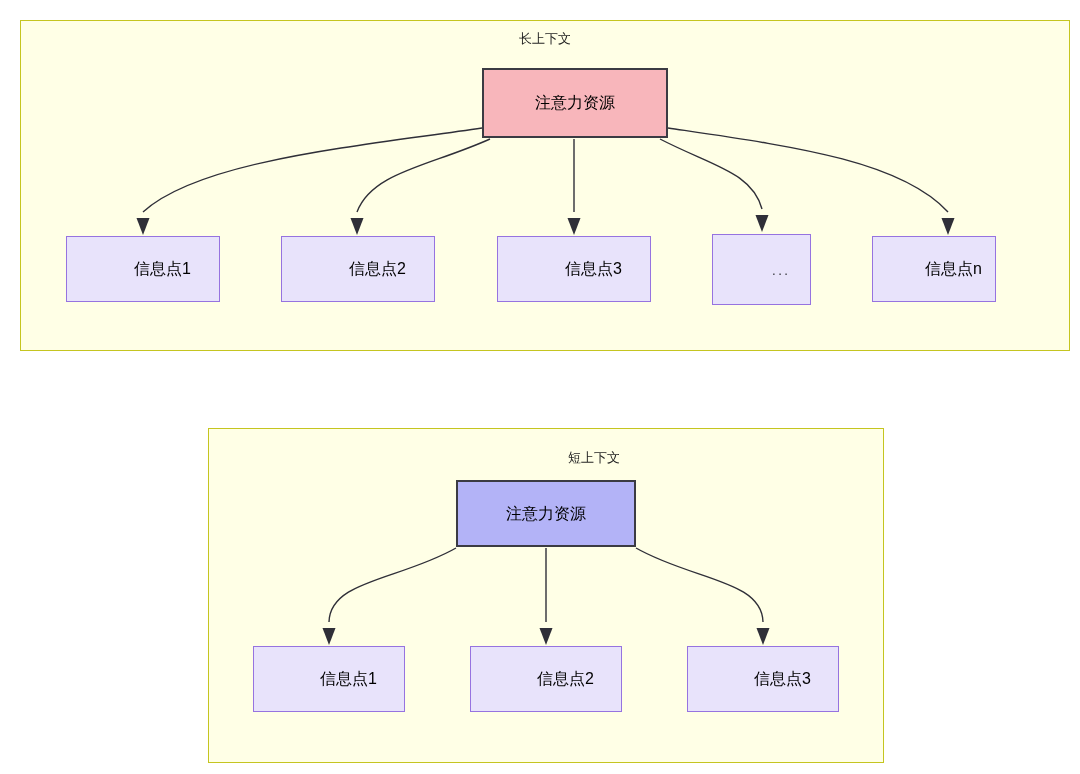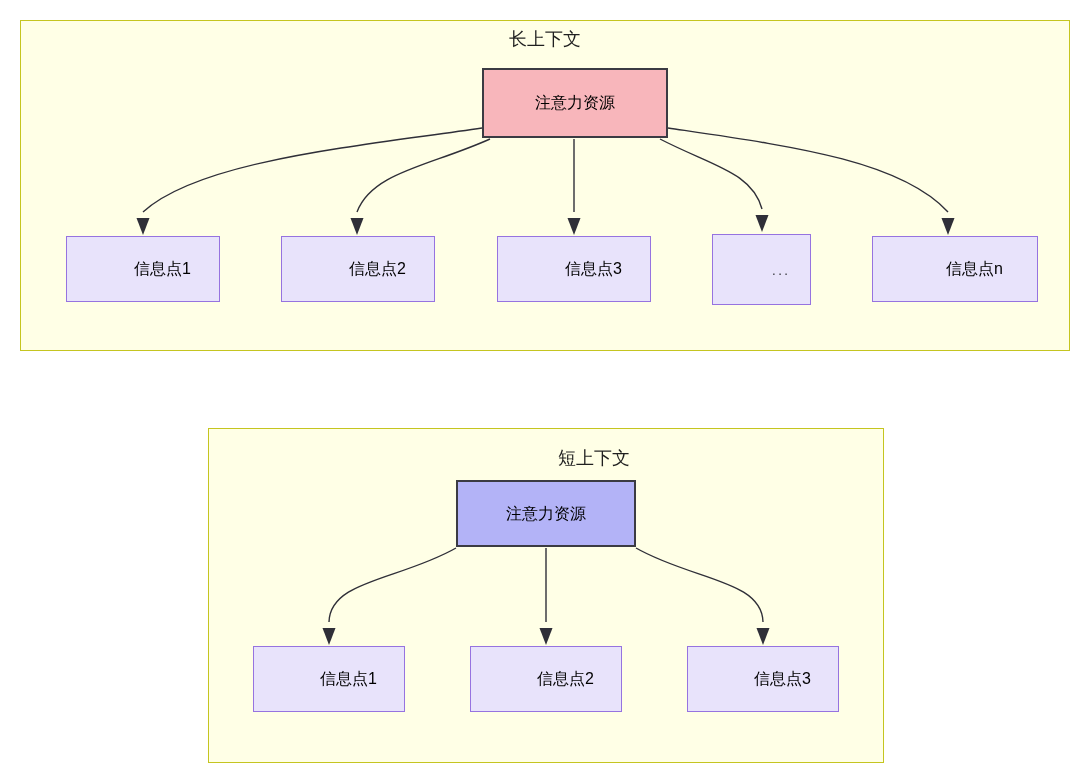--- a/index.html
+++ b/index.html
@@ -25,21 +25,21 @@
   }
   #group-long  { left: 20px;  top: 20px;  width: 1050px; height: 331px; }
   #group-short { left: 208px; top: 428px; width: 676px;  height: 335px; }
 
   .group-title {
     position: absolute;
     top: 8px;
     left: 0;
     width: 100%;
     text-align: center;
-    font-size: 18px;
+    font-size: 13px;
     color: #1f1f1f;
     line-height: 20px;
     white-space: nowrap;
   }
   #group-short .group-title { top: 19px; padding-left: 48px; }
 
   
   .node {
     position: absolute;
     box-sizing: border-box;
@@ -155,21 +155,21 @@
 </div>
 
 <div class="node info" style="left:497px; top:236px; width:154px; height:66px;">
   <span>信息点3</span>
 </div>
 
 <div class="node info ellipsis" style="left:712px; top:234px; width:99px; height:71px;">
   <span>...</span>
 </div>
 
-<div class="node info" style="left:872px; top:236px; width:166px; height:66px;">
+<div class="node info" style="left:872px; top:236px; width:124px; height:66px;">
   <span>信息点n</span>
 </div>
 
 <div class="node root-blue" style="left:456px; top:480px; width:180px; height:67px;">
   <span>注意力资源</span>
 </div>
 
 <div class="node info" style="left:253px; top:646px; width:152px; height:66px;">
   <span>信息点1</span>
 </div>

